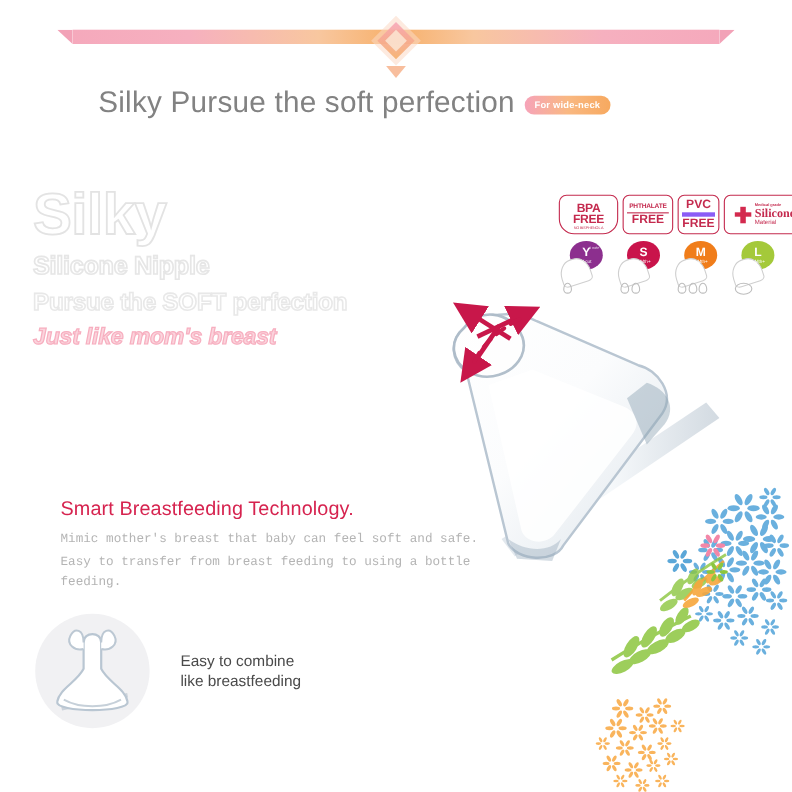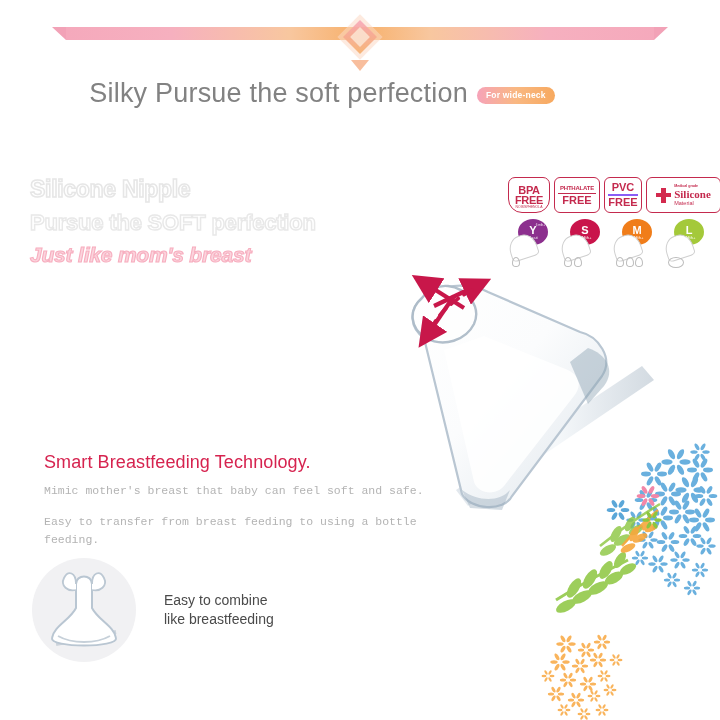--- a/index.html
+++ b/index.html
@@ -67,31 +67,31 @@
     color:#fbd4dd;-webkit-text-stroke:1.1px #f7aebf;margin-top:6px;letter-spacing:-.2px;
   }
 
   
   .certs{position:absolute;left:508px;top:177px;display:flex;gap:4px;align-items:center;}
   .cert{
     border:1.4px solid #c42a4e;border-radius:6px;background:#fff;
     display:flex;flex-direction:column;align-items:center;justify-content:center;
     color:#c42a4e;height:36px;box-sizing:border-box;
   }
-  .cert-bpa{width:42px;border-radius:7px 7px 14px 14px;padding-top:3px;}
+  .cert-bpa{width:54px;border-radius:7px 7px 14px 14px;padding-top:3px;}
   .cert-bpa .t1{font-size:11px;font-weight:700;line-height:10px;letter-spacing:-.3px;}
   .cert-bpa .t2{font-size:11px;font-weight:700;line-height:10px;letter-spacing:-.3px;}
   .cert-bpa .t3{font-size:3.4px;line-height:4px;letter-spacing:-.1px;}
   .cert-ph{width:46px;padding:0 3px;}
   .cert-ph .t1{font-size:6px;font-weight:700;line-height:8px;letter-spacing:-.2px;
     border-bottom:1px solid #c42a4e;width:100%;text-align:center;padding-bottom:1px;}
   .cert-ph .t2{font-size:11px;font-weight:700;line-height:13px;}
   .cert-pvc{width:38px;padding:0 3px;}
   .cert-pvc .t1{font-size:11px;font-weight:700;line-height:12px;
-    border-bottom:2px solid #8b5cf6;width:100%;text-align:center;padding-bottom:1px;}
+    border-bottom:4px solid #8b5cf6;width:100%;text-align:center;padding-bottom:1px;}
   .cert-pvc .t2{font-size:11px;font-weight:700;line-height:13px;}
   .cert-sil{width:75px;flex-direction:row;gap:3px;padding:0 4px;}
   .cross{position:relative;width:15px;height:15px;flex:none;}
   .cross:before,.cross:after{content:"";position:absolute;background:#d32a4e;}
   .cross:before{left:5.2px;top:0;width:4.6px;height:15px;}
   .cross:after{top:5.2px;left:0;width:15px;height:4.6px;}
   .cert-sil .txt{display:flex;flex-direction:column;align-items:flex-start;line-height:1;}
   .cert-sil .t1{font-size:3.6px;font-weight:700;line-height:5px;}
   .cert-sil .t2{font-size:11px;font-weight:700;line-height:11px;font-family:"Liberation Serif",serif;}
   .cert-sil .t3{font-size:5.5px;line-height:7px;}
@@ -117,21 +117,21 @@
   }
   .size .drops{position:absolute;left:4px;top:38px;display:flex;gap:1.5px;}
   .drop{width:6px;height:8px;border:1.2px solid #bdbdbd;border-radius:50% 50% 50% 50%/65% 65% 40% 40%;}
   .drop.big{width:14px;height:9px;border-radius:50%;}
 
   
   .photo{position:absolute;left:392px;top:258px;width:290px;height:290px;}
   .photo svg{position:absolute;left:0;top:0;}
 
   
-  .smart{position:absolute;left:44px;top:452px;width:410px;}
+  .smart{position:absolute;left:55px;top:452px;width:410px;}
   .smart h2{margin:0;font-size:18px;font-weight:400;color:#d6234f;letter-spacing:.1px;}
   .smart p{margin:9px 0 0;font-size:11.5px;line-height:18px;color:#b4b4b4;font-family:Liberation Mono, monospace;}
 
   
   .feature{position:absolute;left:32px;top:558px;display:flex;align-items:center;gap:28px;}
   .feature .thumb{
     width:104px;height:104px;border-radius:50%;background:#f1f1f3;position:relative;overflow:hidden;flex:none;
   }
   .feature .thumb svg{position:absolute;left:0;top:0;}
   .feature .cap{font-size:14px;line-height:19px;color:#4a4a4a;}
@@ -156,20 +156,21 @@
     <div class="dia dia2"></div>
     <div class="dia dia3"></div>
     <div class="dia-tip"></div>
   </div>
 
   <div class="heading-row">
     <span class="heading">Silky Pursue the soft perfection</span><span class="badge-wide">For wide-neck</span>
   </div>
 
   <div class="hero">
+    <div class="hero-l1">Silky</div>
     <div class="hero-l2">Silicone Nipple</div>
     <div class="hero-l3">Pursue the SOFT perfection</div>
     <div class="hero-l4">Just like mom's breast</div>
   </div>
 
   <div class="certs">
     <div class="cert cert-bpa">
       <span class="t1">BPA</span>
       <span class="t2">FREE</span>
       <span class="t3">NO BISPHENOL A</span>
@@ -272,21 +273,21 @@
       <path d="M72,50 L34,26" stroke="#c8174a" stroke-width="4.2" marker-end="url(#ah)" fill="none"></path>
       <path d="M42,48 L84,28" stroke="#c8174a" stroke-width="4.2" marker-end="url(#ah)" fill="none"></path>
       <path d="M62,38 L36,76" stroke="#c8174a" stroke-width="4.2" marker-end="url(#ah)" fill="none"></path>
       <path d="M80,32 C58,44 44,58 38,74" stroke="#c8174a" stroke-width="3.6" stroke-dasharray="9,7" fill="none" stroke-linecap="round"></path>
     </svg>
   </div>
 
   <div class="smart">
     <h2>Smart Breastfeeding Technology.</h2>
     <p>Mimic mother's breast that baby can feel soft and safe.</p>
-    <p style="margin-top:13px">Easy to transfer from breast feeding to using a bottle feeding.</p>
+    <p style="margin-top:3px">Easy to transfer from breast feeding to using a bottle feeding.</p>
   </div>
 
   <div class="feature">
     <div class="thumb">
       <svg width="104" height="104" viewBox="0 0 104 104">
         <path d="M24,86 L84,74" stroke="#c3ccd4" stroke-width="4" fill="none" opacity=".8"></path>
         <path d="M20,80 C22,68 38,62 44,50 L44,26 C44,16 60,16 60,26 L60,50
                  C66,62 82,68 84,80 C86,90 18,90 20,80 Z" fill="#ffffff" stroke="#b9c6d2" stroke-width="2"></path>
         <path d="M44,26 C44,14 36,12 32,20 C28,28 36,34 44,32" fill="#ffffff" stroke="#bcc8d3" stroke-width="1.8"></path>
         <path d="M60,26 C60,14 68,12 72,20 C76,28 68,34 60,32" fill="#ffffff" stroke="#bcc8d3" stroke-width="1.8"></path>

